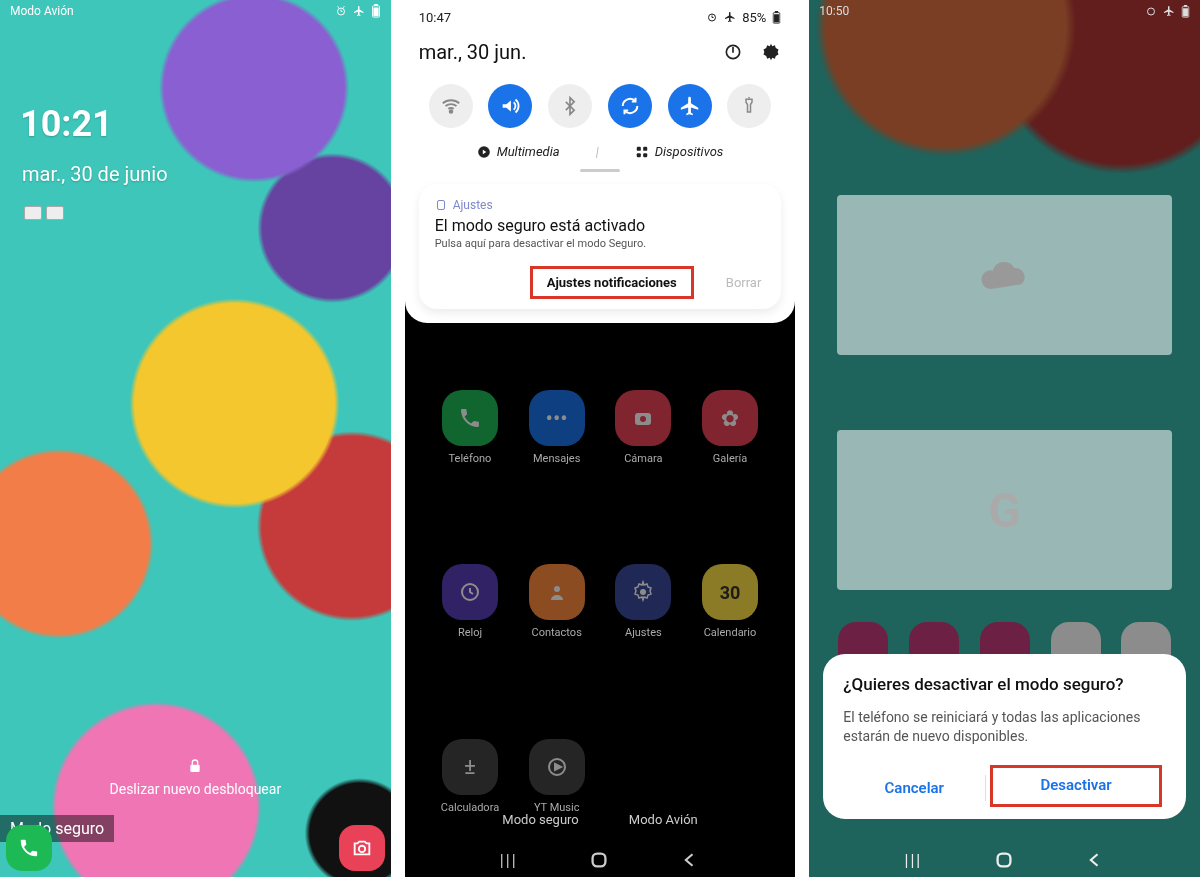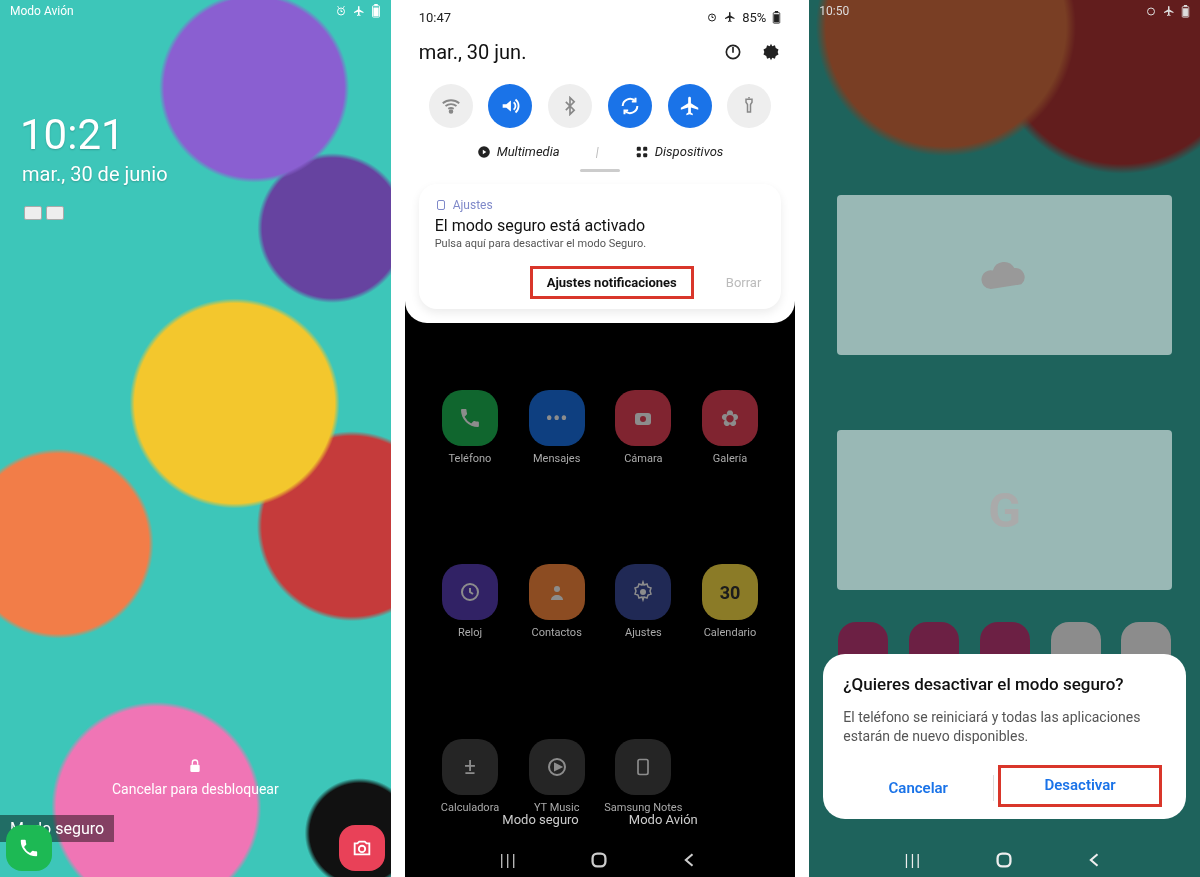--- a/index.html
+++ b/index.html
@@ -34,22 +34,22 @@
       #3dc6b9;
   }
   .status-bar {
     position: absolute; top: 0; left: 0; right: 0;
     height: 22px; display: flex; align-items: center;
     justify-content: space-between; padding: 2px 10px;
     color: #fff; font-size: 12px; z-index: 5;
   }
   .status-bar .right { display: flex; gap: 6px; align-items: center; }
   .lock-time {
-    position: absolute; top: 110px; left: 20px;
-    color: #fff; font-size: 42px; font-weight: 400; z-index: 5;
+    position: absolute; top: 103px; left: 20px;
+    color: #fff; font-size: 36px; font-weight: 700; z-index: 5;
     text-shadow: 0 1px 2px rgba(0,0,0,0.2);
   }
   .lock-date {
     position: absolute; top: 162px; left: 22px;
     color: #fff; font-size: 20px; z-index: 5;
     text-shadow: 0 1px 2px rgba(0,0,0,0.2);
   }
   .thumb-row {
     position: absolute; top: 206px; left: 24px; display:flex; gap:4px; z-index:5;
   }
@@ -175,21 +175,21 @@
   .dialog-body { font-size:14px; color:#555; margin-top:14px; line-height:1.4;}
   .dialog-actions {
     display:flex; margin-top:22px; border-top: none;
   }
   .dialog-actions > div {
     flex:1; text-align:center; padding:10px 0;
     font-size:15px; font-weight:600; color:#1a73e8;
   }
   .dialog-actions .sep2 { flex:0 0 1px; background:#ddd; margin: 6px 0;}
   .dialog-actions .boxed {
-    border:3px solid #d9362a; margin: -4px 4px 0; padding:8px 4px;text-align:center;
+    border:3px solid #d9362a; margin: -4px 4px 0; padding:8px 12px;text-align:center;
   }
   .status-bar.dark { color:#ddd; }
   svg { display:block; }
 </style>
 </head>
 <body>
 
 <div class="phone">
   <div class="wallpaper1"></div>
   <div class="status-bar">
@@ -214,21 +214,21 @@
   <div class="lock-date">mar., 30 de junio</div>
   <div class="thumb-row">
     <div class="thumb"></div>
     <div class="thumb"></div>
   </div>
   <div class="lock-unlock">
     <svg class="lock-icon" width="16" height="18" viewBox="0 0 24 24" fill="#fff">
         <rect x="5" y="10" width="14" height="11" rx="2"></rect>
         <path d="M8 10V7a4 4 0 0 1 8 0v3" fill="none" stroke="#fff" stroke-width="2"></path>
       </svg>
-    <span>Cancelar para desbloquear</span>
+    <span>Deslizar nuevo desbloquear</span>
   </div>
   <div class="modo-seguro-badge">Modo seguro</div>
   <div class="corner-app corner-left">
     <svg width="22" height="22" viewBox="0 0 24 24" fill="#fff">
         <path d="M6.6 10.8a15 15 0 0 0 6.6 6.6l2.2-2.2a1 1 0 0 1 1-.25 11 11 0 0 0 3.5.56 1 1 0 0 1 1 1V20a1 1 0 0 1-1 1A17 17 0 0 1 3 4a1 1 0 0 1 1-1h3.5a1 1 0 0 1 1 1 11 11 0 0 0 .55 3.5 1 1 0 0 1-.25 1z"></path>
       </svg>
   </div>
   <div class="corner-app corner-right">
     <svg width="22" height="22" viewBox="0 0 24 24" fill="#fff">
         <path d="M4 7h3l2-2h6l2 2h3v12H4z" fill="none" stroke="#fff" stroke-width="2"></path>
@@ -300,28 +300,20 @@
         <span class="lbl">Calculadora</span>
       </div>
     <div class="app-dim">
         <div class="box" style="background:#444">
           <svg width="24" height="24" viewBox="0 0 24 24" fill="none" stroke="#fff" stroke-width="2">
             <circle cx="12" cy="12" r="8"></circle>
             <path d="M10 9l6 3-6 3z" fill="#fff"></path>
           </svg>
         </div>
         <span class="lbl">YT Music</span>
-      </div>
-    <div class="app-dim">
-        <div class="box" style="background:#444">
-          <svg width="20" height="24" viewBox="0 0 24 24" fill="none" stroke="#fff" stroke-width="2">
-            <rect x="6" y="3" width="12" height="18" rx="2"></rect>
-          </svg>
-        </div>
-        <span class="lbl">Samsung Notes</span>
       </div>
     <div></div>
   </div>
   <div class="dock-label2">
     <span>Modo seguro</span>
     <span>Modo Avión</span>
   </div>
   <div class="navbar">
     <span style="letter-spacing:2px">|||</span>
     <svg width="22" height="22" viewBox="0 0 24 24" fill="none" stroke="#ccc" stroke-width="2.5">

